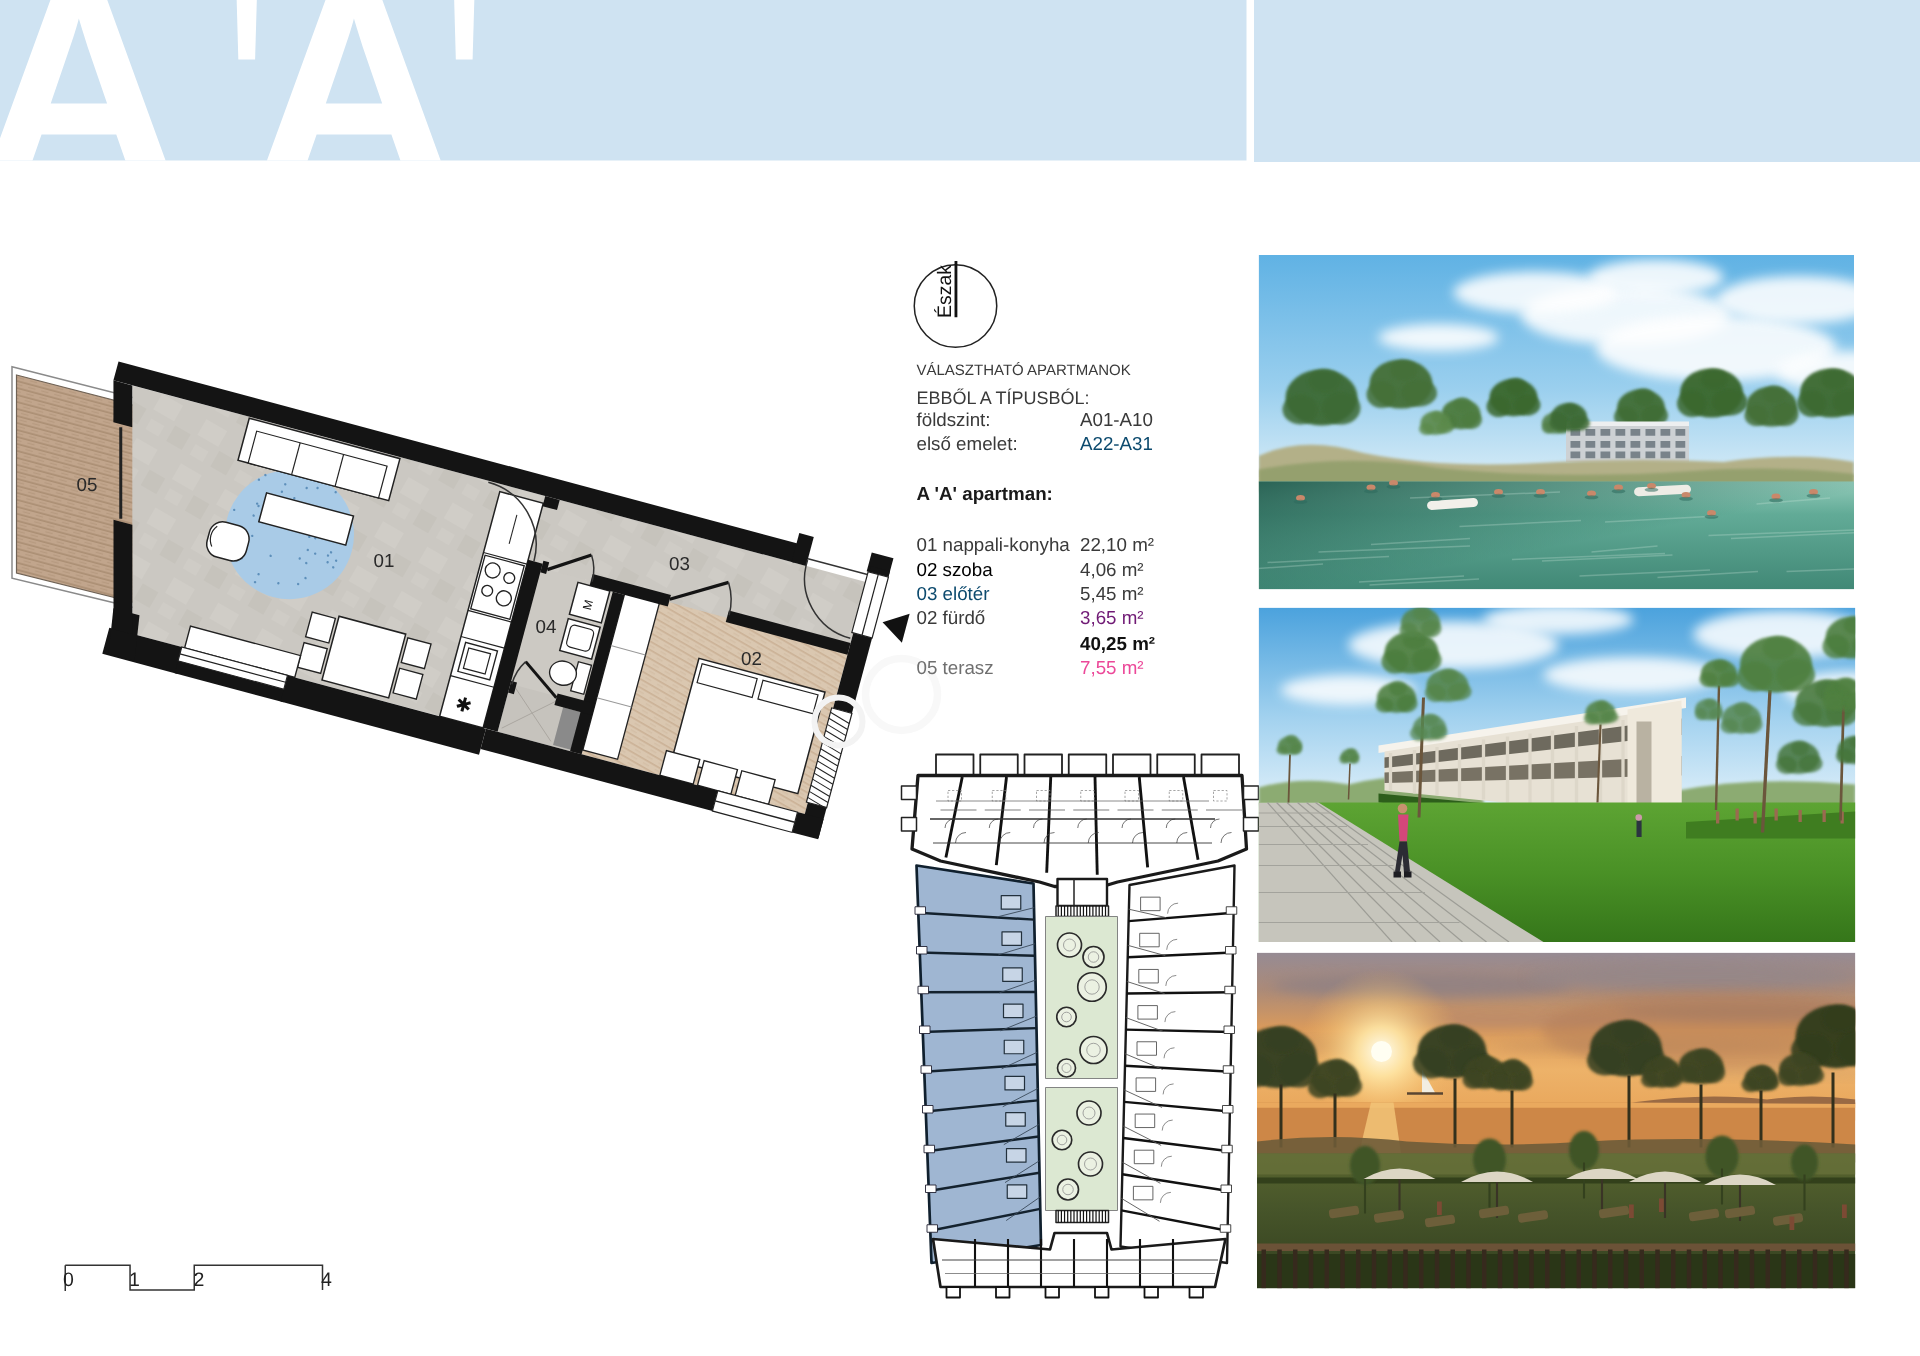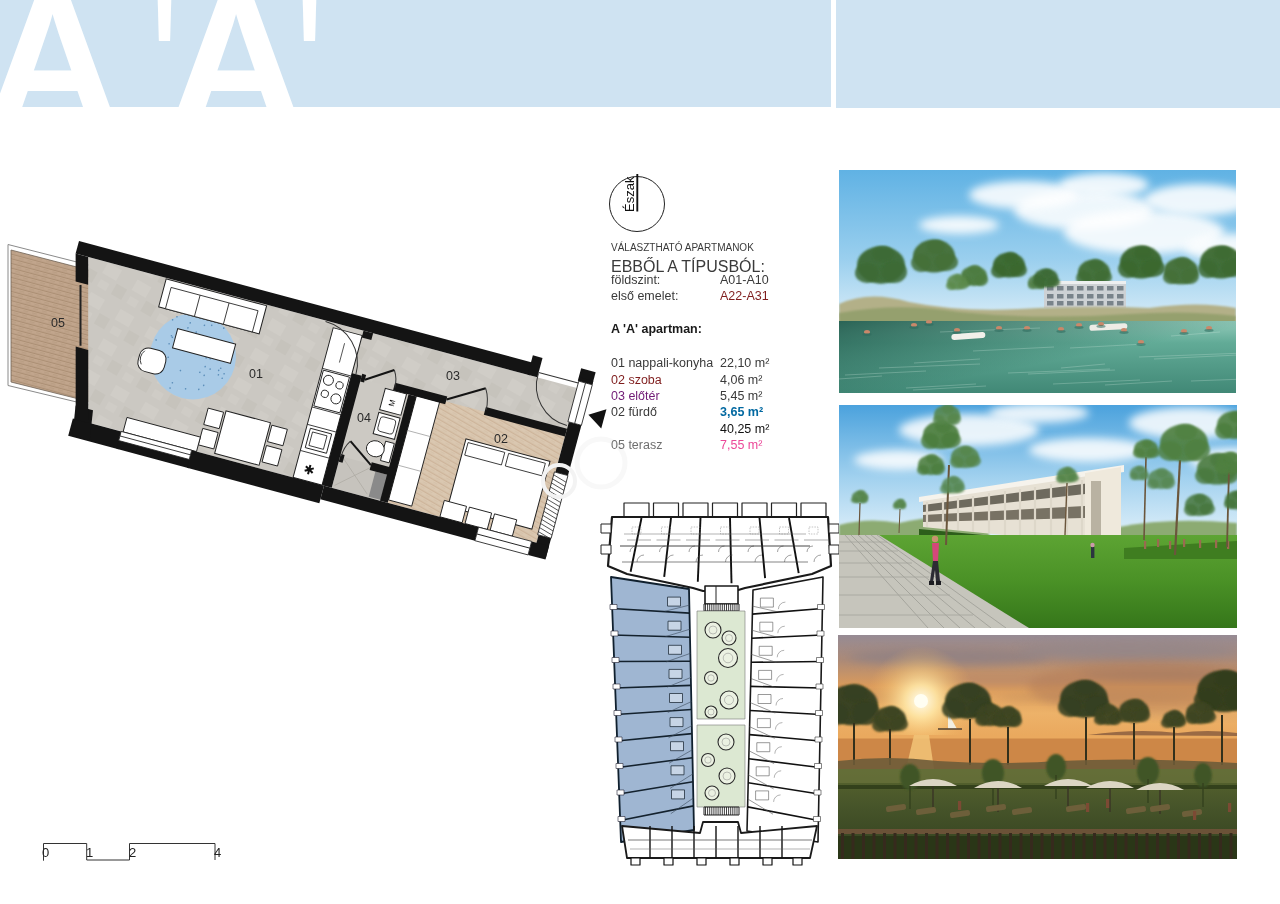--- a/index.html
+++ b/index.html
@@ -485,47 +485,47 @@
 <g font-family="Liberation Sans, sans-serif" font-size="13" fill="#222">
 <text x="42" y="857">0</text>
       <text x="86" y="857">1</text>
       <text x="129" y="857">2</text>
       <text x="214" y="857">4</text>
 </g>
 </svg>
 
 <div class="ln" style="top:241.6px;font-size:10px;color:#3a3a3a">VÁLASZTHATÓ APARTMANOK</div>
 
-<div class="ln" style="top:257.6px;font-size:16px;color:#3a3a3a">EBBŐL A TÍPUSBÓL:</div>
+<div class="ln" style="top:257.6px;font-size:12px;color:#3a3a3a">EBBŐL A TÍPUSBÓL:</div>
 
 <div class="ln" style="top:273.4px;color:#3a3a3a">földszint:</div>
 <div class="ln v" style="top:273.4px;color:#3a3a3a">A01-A10</div>
 
 <div class="ln" style="top:289.4px;color:#3a3a3a">első emelet:</div>
-<div class="ln v" style="top:289.4px;color:#7f1d1d">A22-A31</div>
+<div class="ln v" style="top:289.4px;color:#0c4a6e">A22-A31</div>
 
 <div class="ln" style="top:321.8px;font-weight:bold;color:#1a1a1a">A 'A' apartman:</div>
 
 <div class="ln" style="top:356.2px;color:#3a3a3a">01 nappali-konyha</div>
 
 <div class="ln v" style="top:356.2px;font-weight:normal;color:#3a3a3a">22,10 m²</div>
 
-<div class="ln" style="top:372.6px;color:#7f1d1d">02 szoba</div>
+<div class="ln" style="top:372.6px;color:#000000">02 szoba</div>
 
 <div class="ln v" style="top:372.6px;font-weight:normal;color:#3a3a3a">4,06 m²</div>
 
-<div class="ln" style="top:389.0px;color:#701a75">03 előtér</div>
+<div class="ln" style="top:389.0px;color:#0c4a6e">03 előtér</div>
 
 <div class="ln v" style="top:389.0px;font-weight:normal;color:#3a3a3a">5,45 m²</div>
 
 <div class="ln" style="top:405.4px;color:#3a3a3a">02 fürdő</div>
 
-<div class="ln v" style="top:405.4px;font-weight:bold;color:#0369a1">3,65 m²</div>
-
-<div class="ln v" style="top:421.8px;font-weight:normal;color:#111">40,25 m²</div>
+<div class="ln v" style="top:405.4px;font-weight:normal;color:#701a75">3,65 m²</div>
+
+<div class="ln v" style="top:421.8px;font-weight:bold;color:#111">40,25 m²</div>
 
 <div class="ln" style="top:438.2px;color:#6f6f6f">05 terasz</div>
 
 <div class="ln v" style="top:438.2px;font-weight:normal;color:#ec4899">7,55 m²</div>
 
 <div class="abs" style="left:839px;top:170px;width:397px;height:223px;overflow:hidden">
 <svg width="397" height="223" viewBox="0 0 397 223">
 <defs>
 <linearGradient id="p1sky" x1="0" y1="0" x2="0" y2="1">
           <stop offset="0" stop-color="#60b2e4"></stop>

